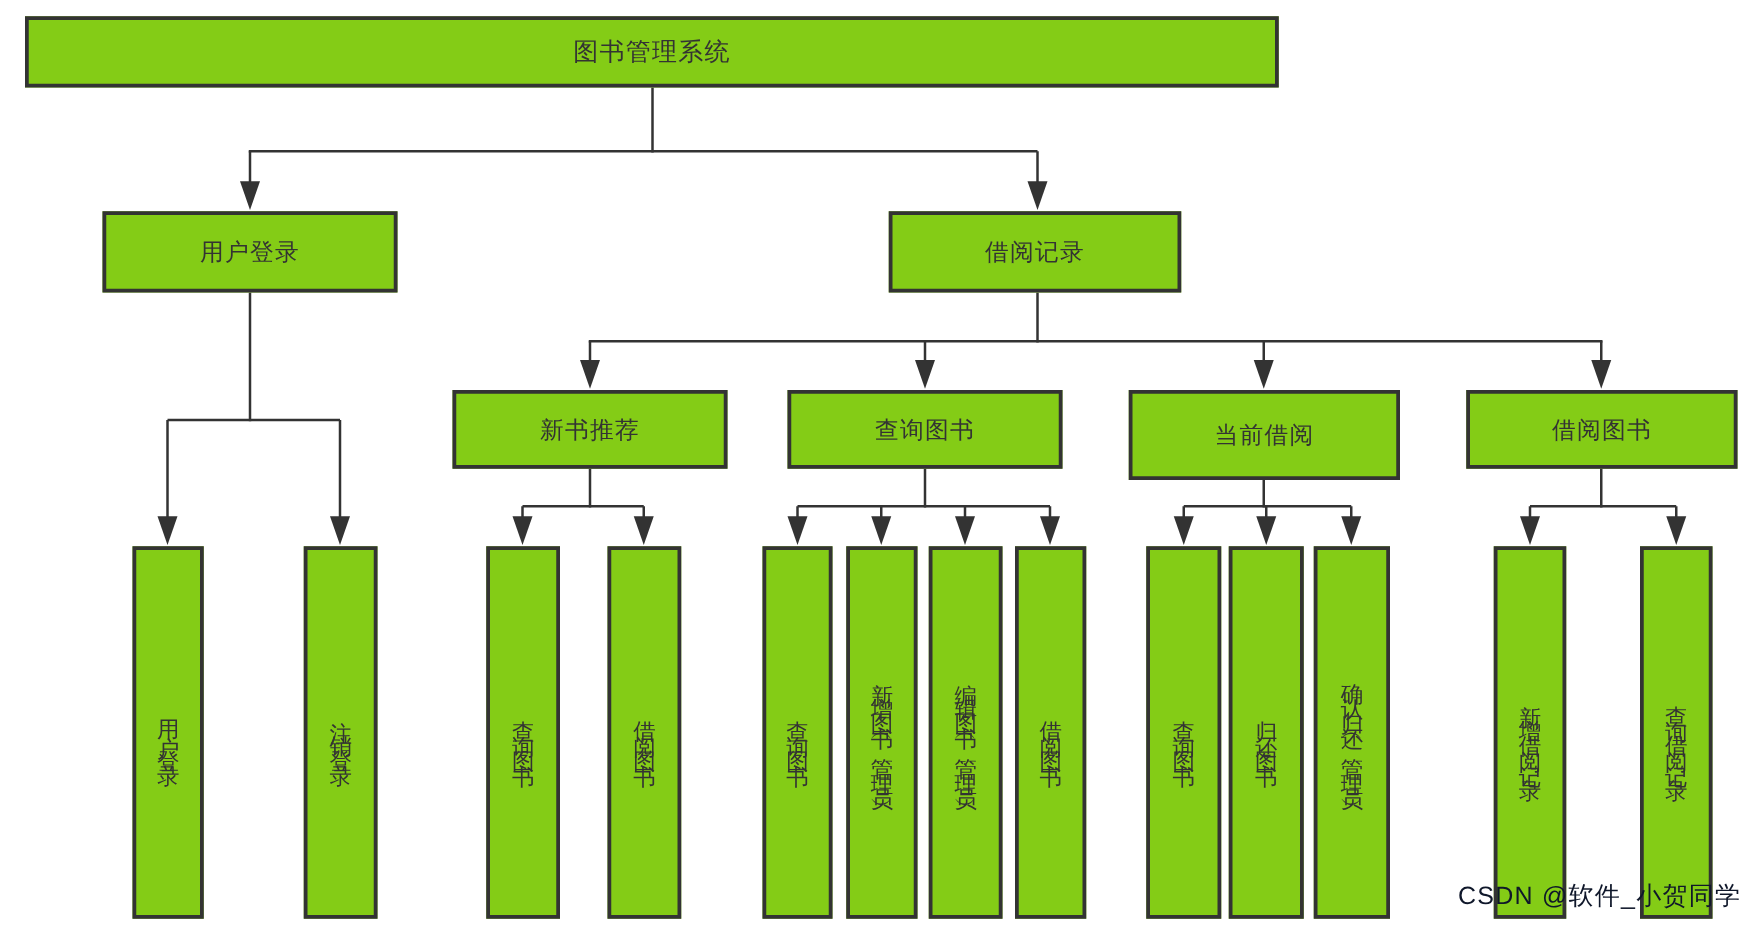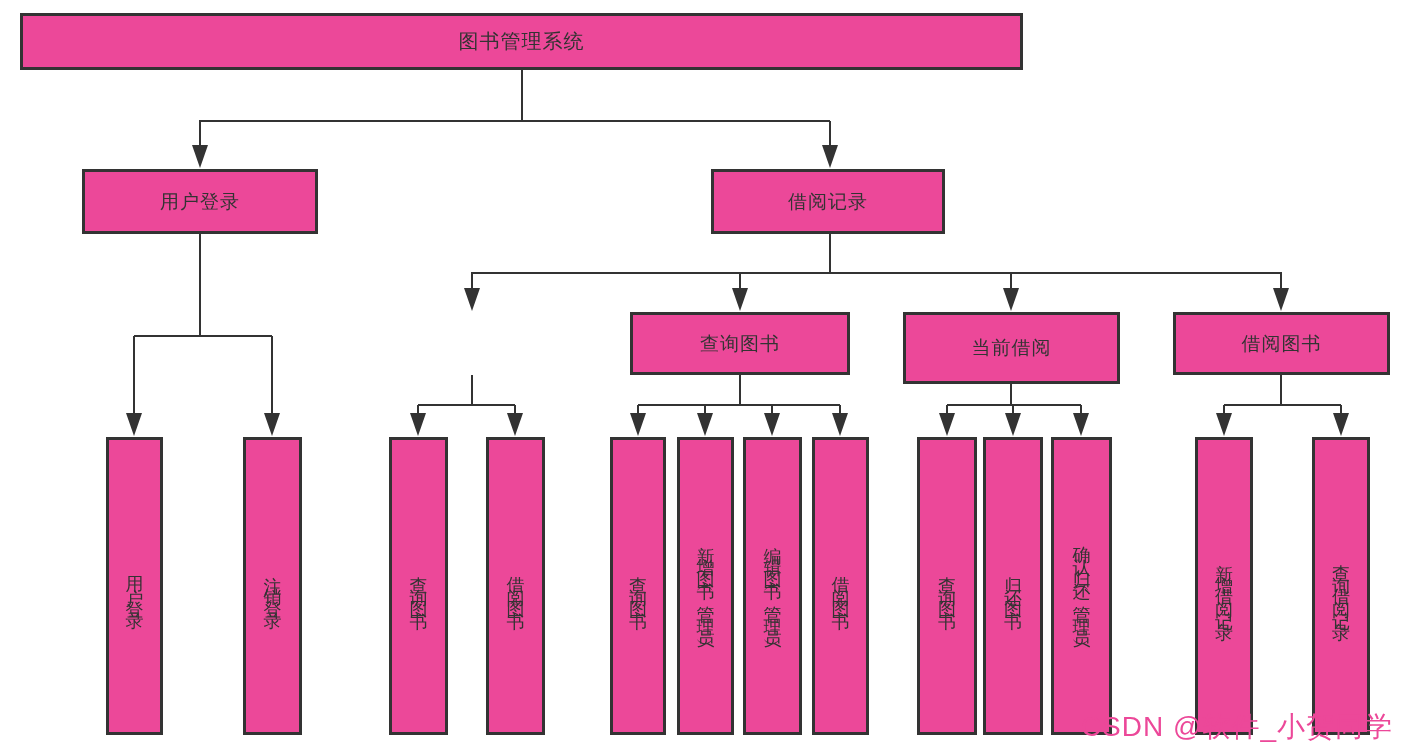--- a/index.html
+++ b/index.html
@@ -1,33 +1,33 @@
 <!DOCTYPE html>
 <html><head>
 <meta charset="utf-8">
 <style>
   html,body{margin:0;padding:0;background:#ffffff;}
   body{font-family:"Liberation Sans",sans-serif;}
   #stage{position:relative;width:1405px;height:747px;background:#ffffff;overflow:hidden;}
   #connectors{position:absolute;left:0;top:0;z-index:1;}
   .box{
-    position:absolute;box-sizing:border-box;background:#ec4899;
+    position:absolute;box-sizing:border-box;background:#84cc16;
     border:3px solid #333333;color:#333333;z-index:2;
     display:flex;align-items:center;justify-content:center;text-align:center;
   }
   .h-box{font-size:19px;letter-spacing:1px;}
   .root-box{font-size:20px;letter-spacing:1px;}
   .v-box{font-size:18px;}
   .vtext{
     writing-mode:vertical-rl;text-orientation:mixed;
     letter-spacing:12px;line-height:1;display:block;
   }
   .watermark{
-    position:absolute;right:12px;bottom:1px;z-index:10;
-    font-size:28px;color:#ec4899;letter-spacing:1px;white-space:nowrap;
+    position:absolute;right:12px;bottom:17px;z-index:10;
+    font-size:20px;color:#0f172a;letter-spacing:1px;white-space:nowrap;
   }
 </style>
 </head>
 <body>
 
 <div id="stage">
 
   <svg id="connectors" width="1405" height="747" viewBox="0 0 1405 747" xmlns="http://www.w3.org/2000/svg">
     <g stroke="#333333" stroke-width="2" fill="none">
 
@@ -101,20 +101,23 @@
     <span>图书管理系统</span>
   </div>
 
   <div class="box h-box" style="left:82px;top:169px;width:236px;height:65px;">
     <span>用户登录</span>
   </div>
   <div class="box h-box" style="left:711px;top:169px;width:234px;height:65px;">
     <span>借阅记录</span>
   </div>
 
+  <div class="box h-box" style="left:362px;top:312px;width:220px;height:63px;">
+    <span>新书推荐</span>
+  </div>
   <div class="box h-box" style="left:630px;top:312px;width:220px;height:63px;">
     <span>查询图书</span>
   </div>
   <div class="box h-box" style="left:903px;top:312px;width:217px;height:72px;">
     <span>当前借阅</span>
   </div>
   <div class="box h-box" style="left:1173px;top:312px;width:217px;height:63px;">
     <span>借阅图书</span>
   </div>
 

